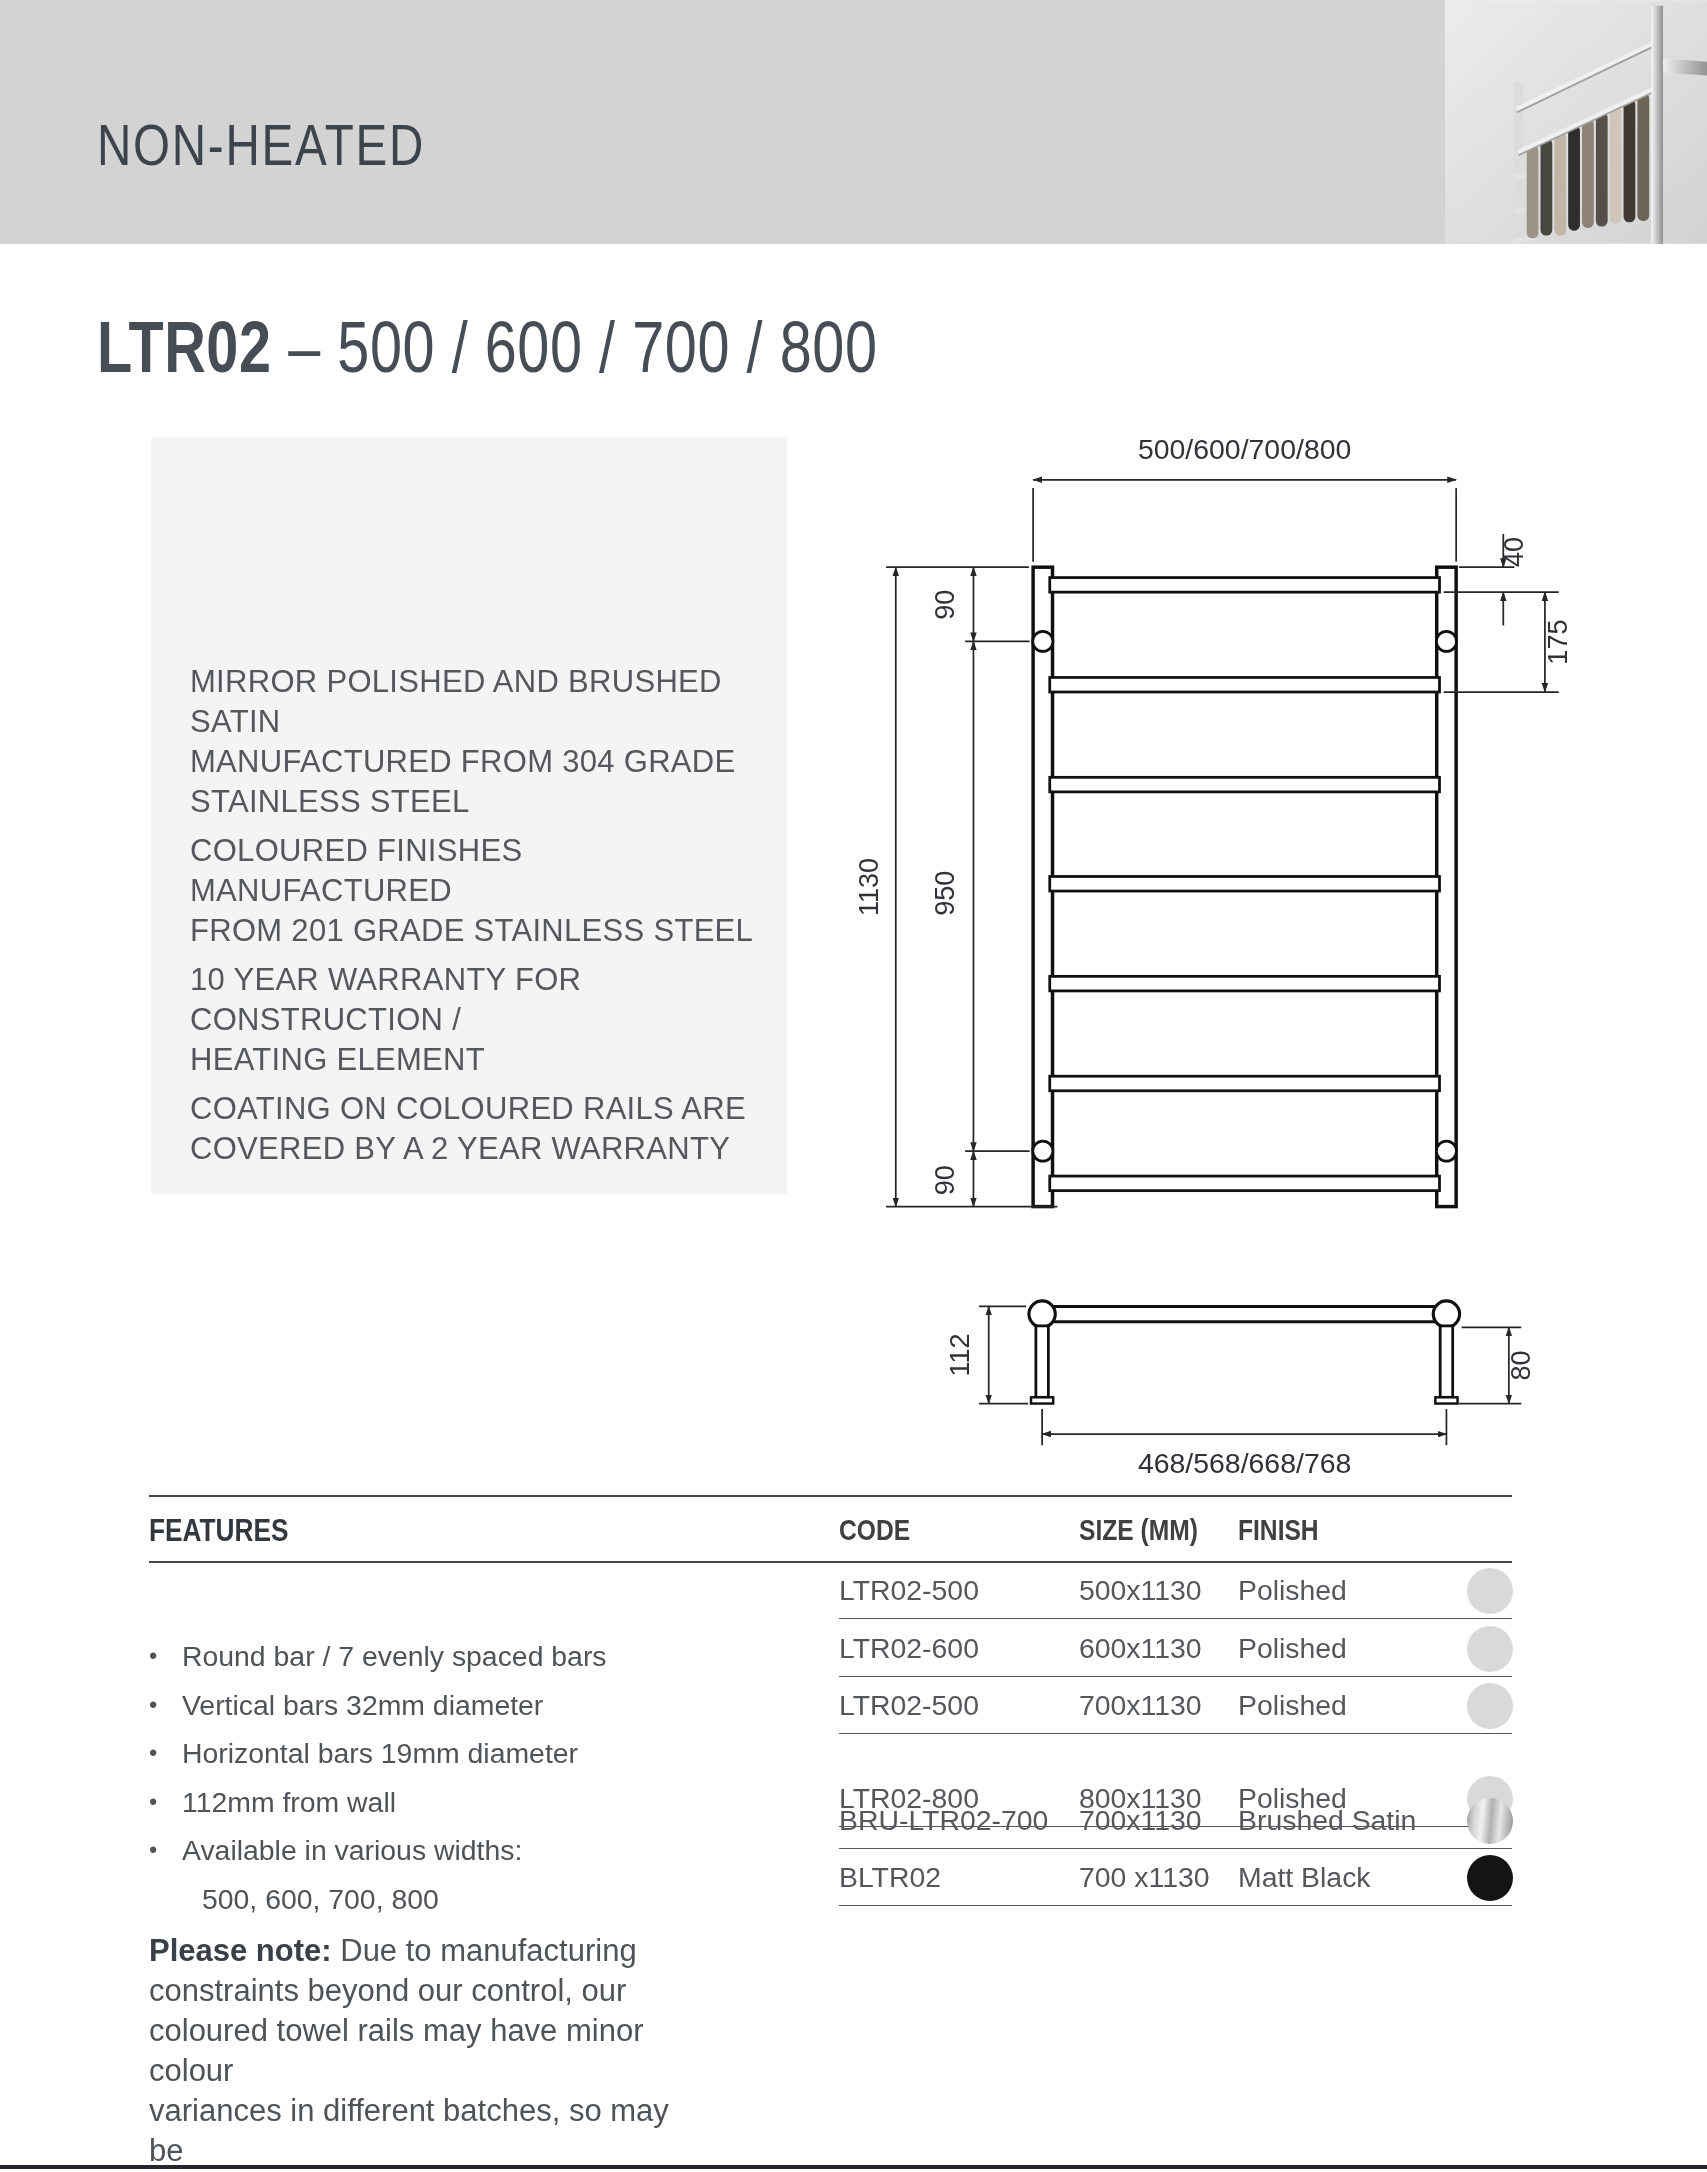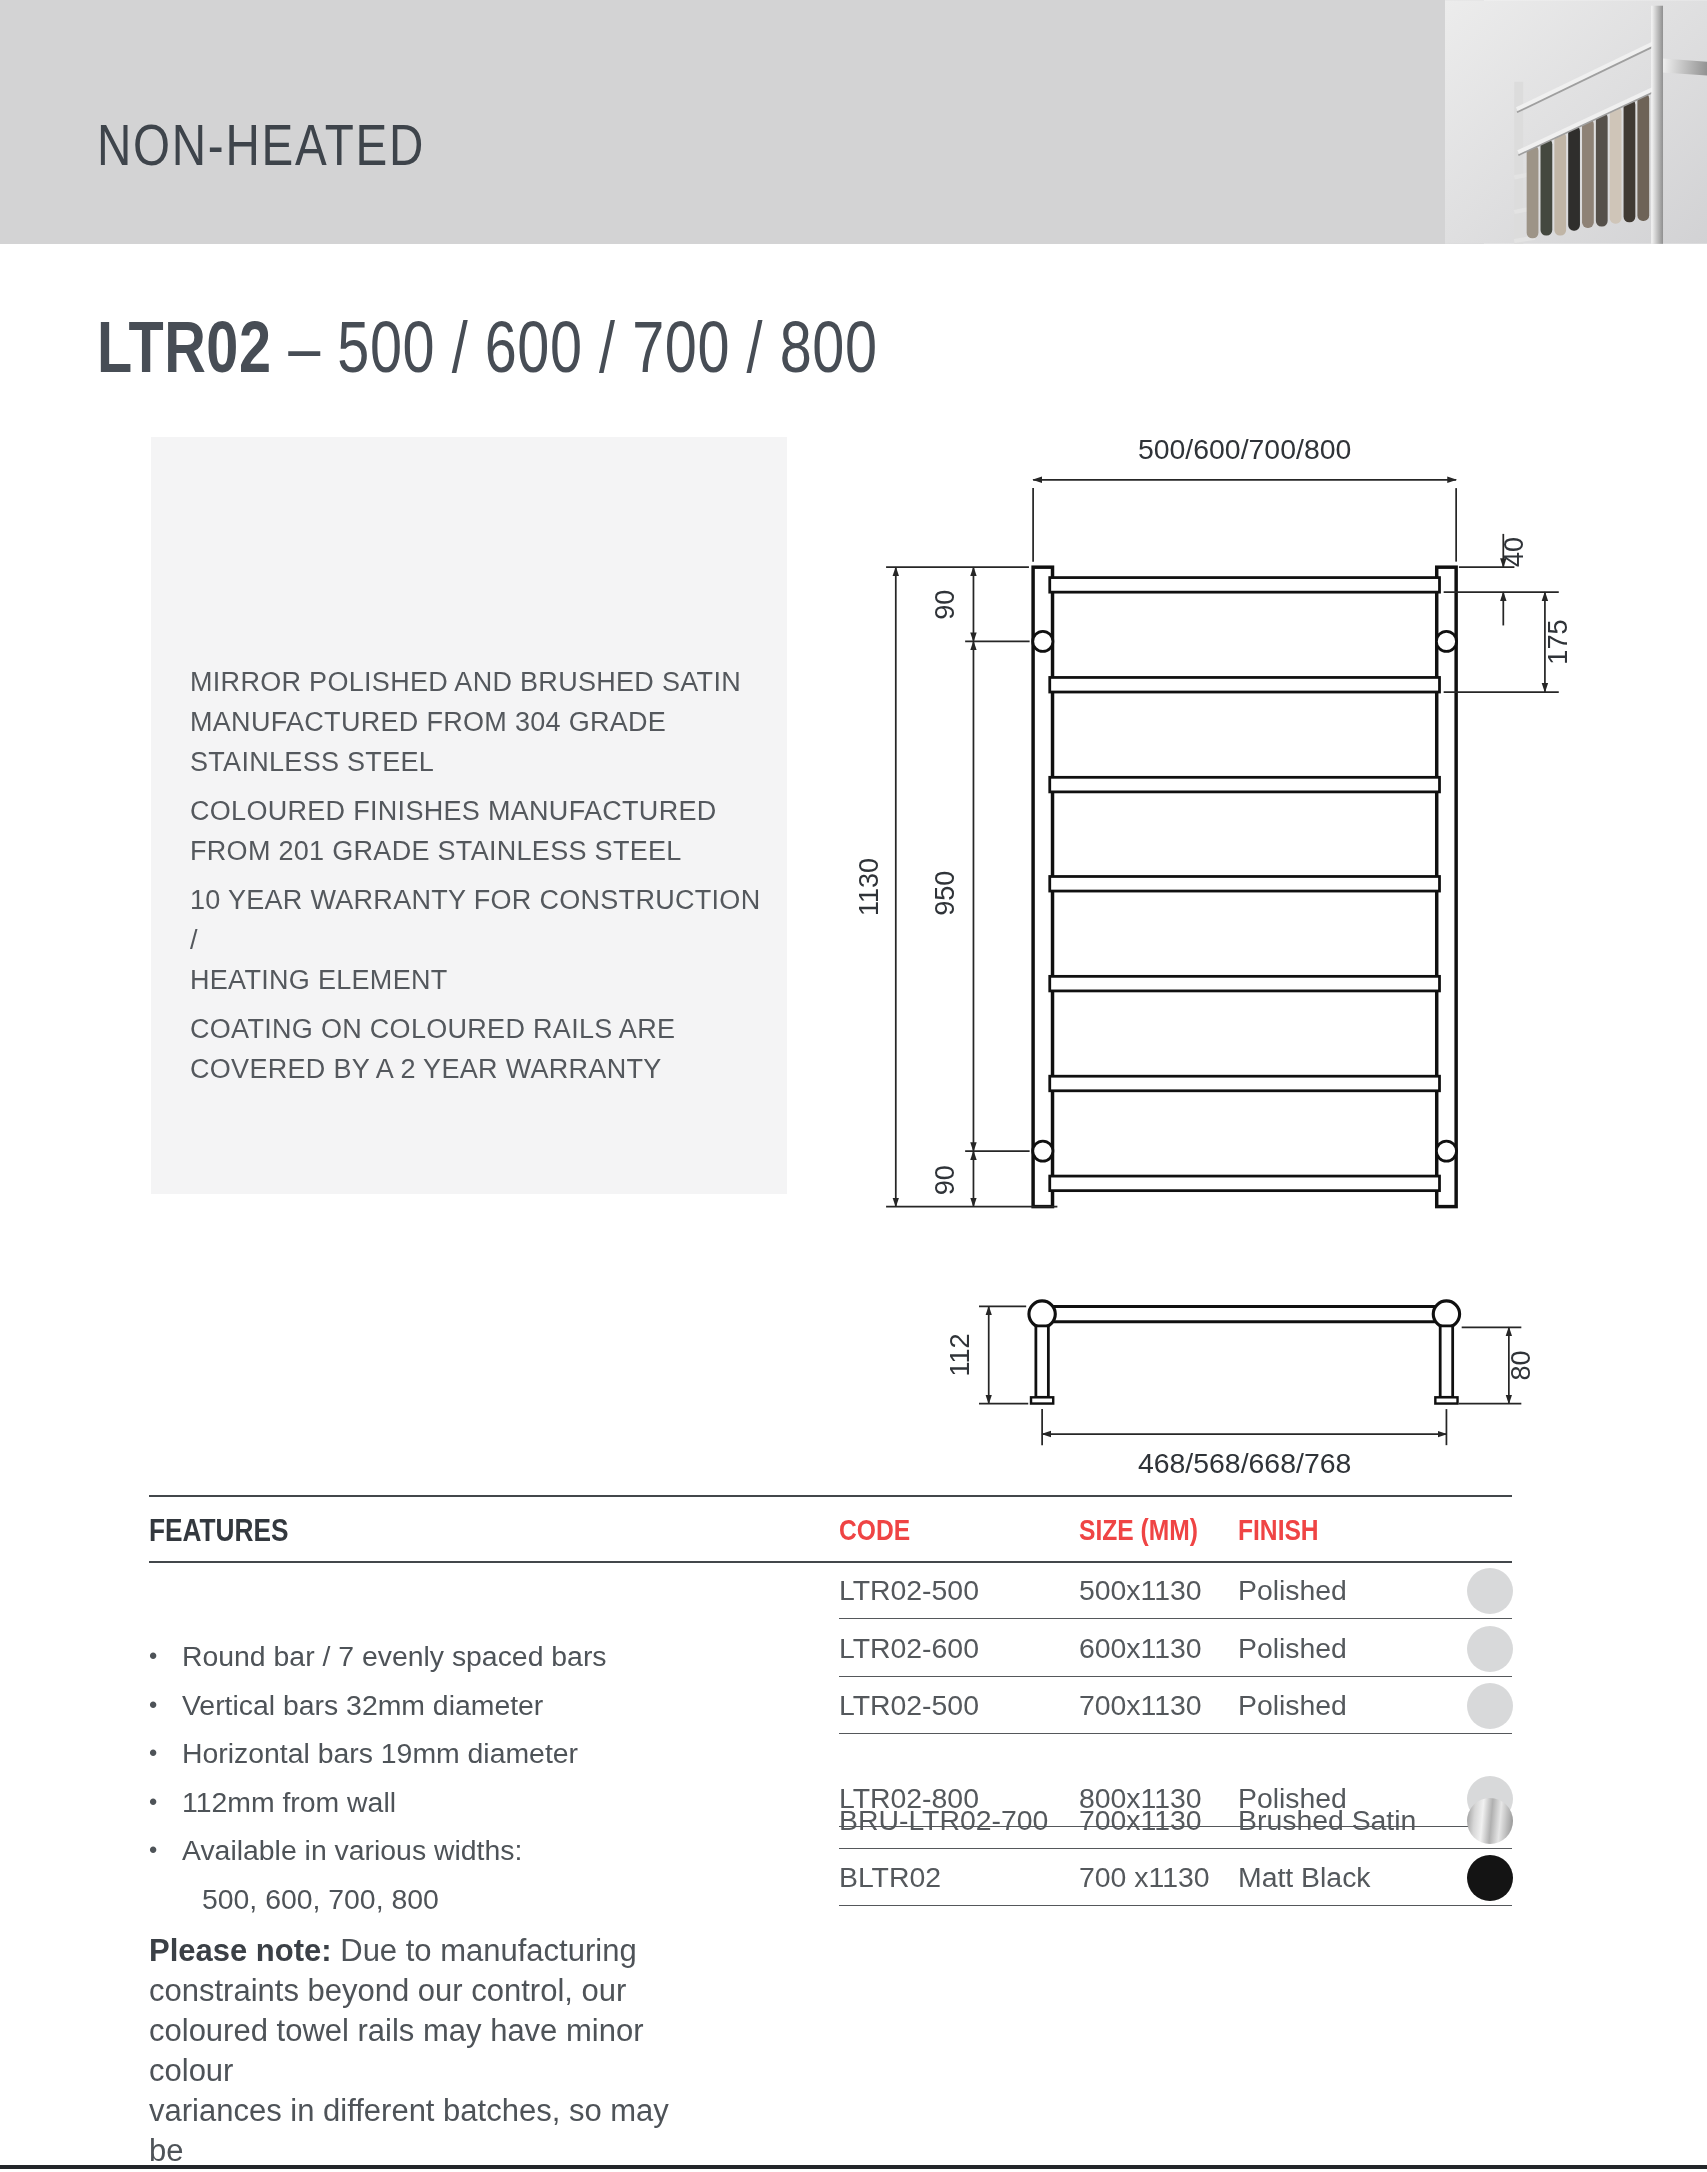--- a/index.html
+++ b/index.html
@@ -15,35 +15,35 @@
 
   
   .title{position:absolute;left:97px;top:311px;margin:0;font-size:72px;line-height:1;
          color:#474d55;font-weight:400;white-space:nowrap;transform:scaleX(0.80);transform-origin:left top;}
   .t-code{font-weight:800;letter-spacing:0.7px;}
   .t-sizes{font-weight:400;letter-spacing:0.7px;}
 
   
   .desc-box{position:absolute;left:151px;top:437px;width:636px;height:757px;background:#f4f4f5;
             box-sizing:border-box;padding:225px 21px 0 39px;}
-  .desc-box p{margin:0 0 9px 0;font-size:27px;line-height:40px;color:#54585d;
+  .desc-box p{margin:0 0 9px 0;font-size:31px;line-height:40px;color:#54585d;
               letter-spacing:0.3px;white-space:pre-line;max-width:582px;}
 
   
   .drawing{position:absolute;left:818px;top:416px;}
   .drawing text{font-family:"Liberation Sans", sans-serif;font-size:39px;fill:#2f3338;}
   .drawing .big{font-size:41px;}
   .outl{fill:#ffffff;stroke:#101010;}
   .dim{stroke:#262626;stroke-width:2.5;fill:none;}
 
   
   .rule{position:absolute;left:149px;width:1363px;height:2.1px;background:#43474b;}
   .rule-a{top:1495px;} .rule-b{top:1561px;}
   .features-heading{position:absolute;left:149px;top:1512px;font-size:32px;font-weight:700;color:#33383e;}
-  .th{position:absolute;top:1513px;font-size:30px;font-weight:700;color:#ef4444;}
+  .th{position:absolute;top:1513px;font-size:30px;font-weight:700;color:#404040;}
   .th-code{left:839px;} .th-size{left:1079px;} .th-finish{left:1238px;}
 
   .row{position:absolute;left:839px;width:673px;height:56px;border-bottom:1.4px solid #55585b;}
   .row span{position:absolute;top:0;line-height:56px;font-size:28.4px;color:#54585c;}
   .c-code{left:0;} .c-size{left:240px;} .c-finish{left:399px;}
   .swatch{position:absolute;left:628px;top:5.5px;width:46px;height:46px;border-radius:50%;}
   .sw-polished{background:#d8d9da;}
   .sw-brushed{background:linear-gradient(95deg,#9a9a9a 0%,#d6d6d6 18%,#f1f1f1 34%,#b0b0b0 52%,#e6e6e6 70%,#8f8f8f 100%);}
   .sw-black{background:#141414;}
 

